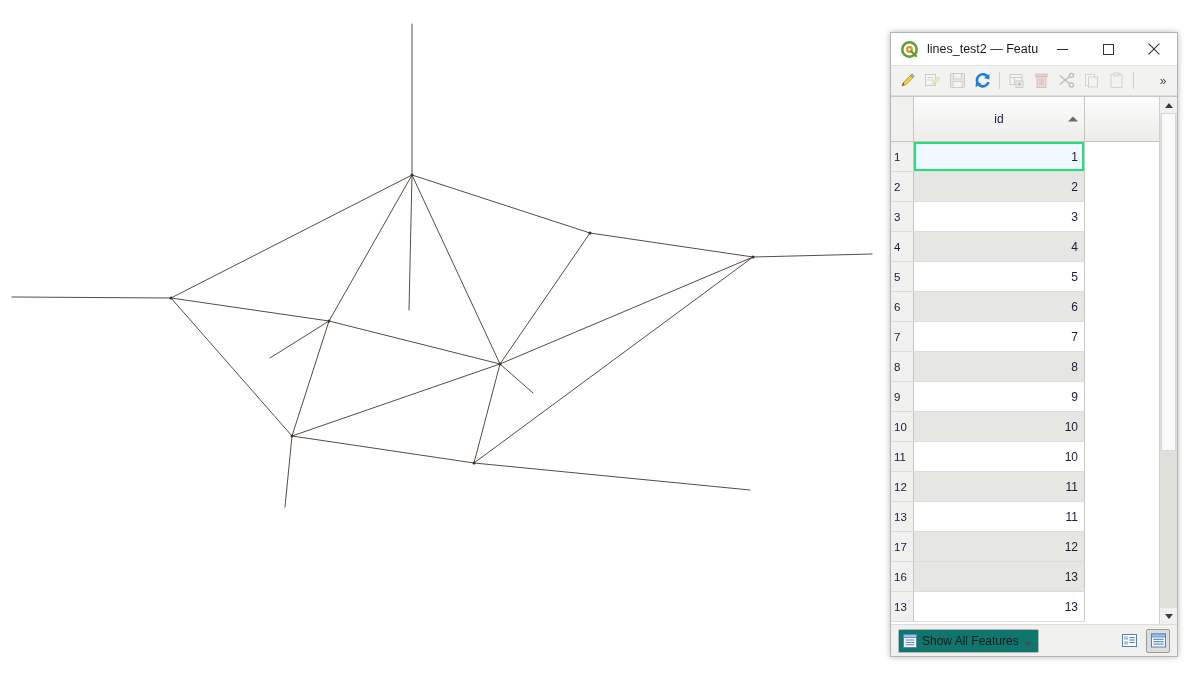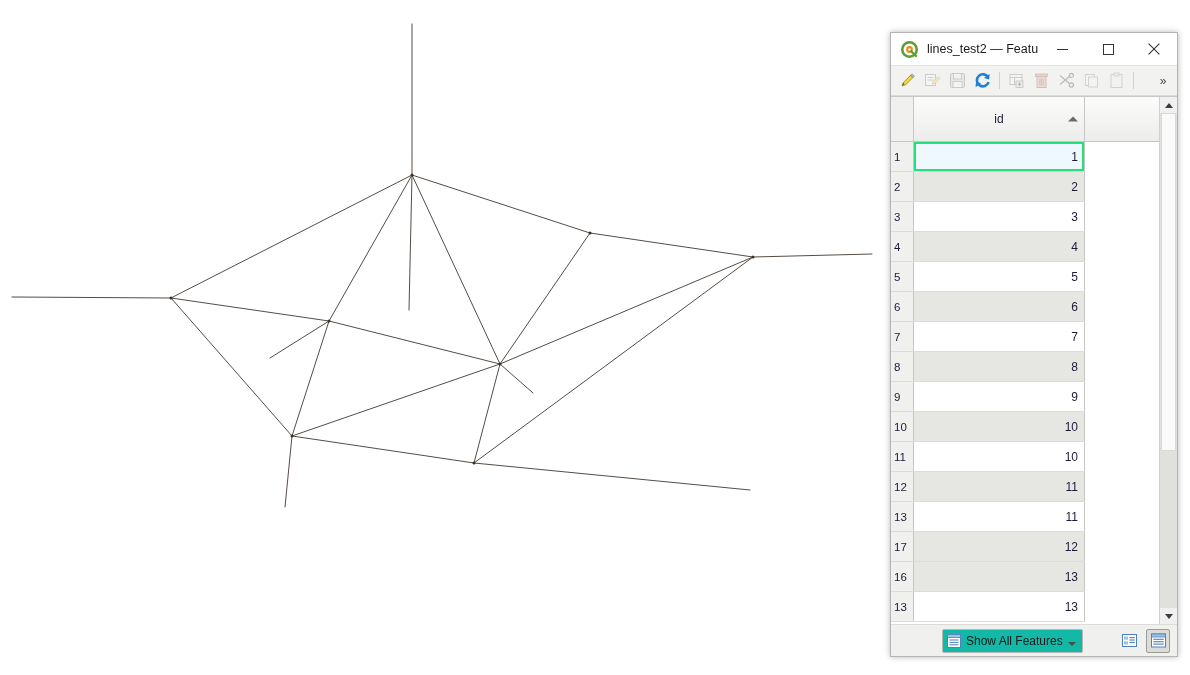--- a/index.html
+++ b/index.html
@@ -141,22 +141,22 @@
   .tri-dn { width:0;height:0;border-left:4px solid transparent;border-right:4px solid transparent;border-top:5px solid #3c3c3c; }
 
   
   .statusbar {
     height:32px; background:#f0f0ee; flex:0 0 auto;
     display:flex; align-items:center; padding:0 7px;
     border-top:1px solid #dcdcd8; box-sizing:border-box;
   }
   .sb-combo {
     display:flex; align-items:center; height:22px;
-    background:#14b8a6; border:1px solid #b6b6b2;
-    border-radius:2px; padding:0 4px 0 4px;margin-left:44px;
+    background:#0f766e; border:1px solid #b6b6b2;
+    border-radius:2px; padding:0 4px 0 4px;
   }
   .sb-combo-label { font-size:12px; color:#1a1a1a; margin:0 3px 0 5px; }
   .sb-caret { width:0;height:0;border-left:4px solid transparent;border-right:4px solid transparent;border-top:4px solid #4a4a4a; margin-top:7px; margin-left:2px; margin-right:2px;}
   .sb-spacer { flex:1 1 auto; }
   .vm-btn {
     width:22px; height:22px; display:flex; align-items:center; justify-content:center;
     margin-left:5px; border:1px solid transparent; border-radius:2px;
   }
   .vm-btn.active { background:#dcdcd8; border:1px solid #9a9a96; }
 </style>

